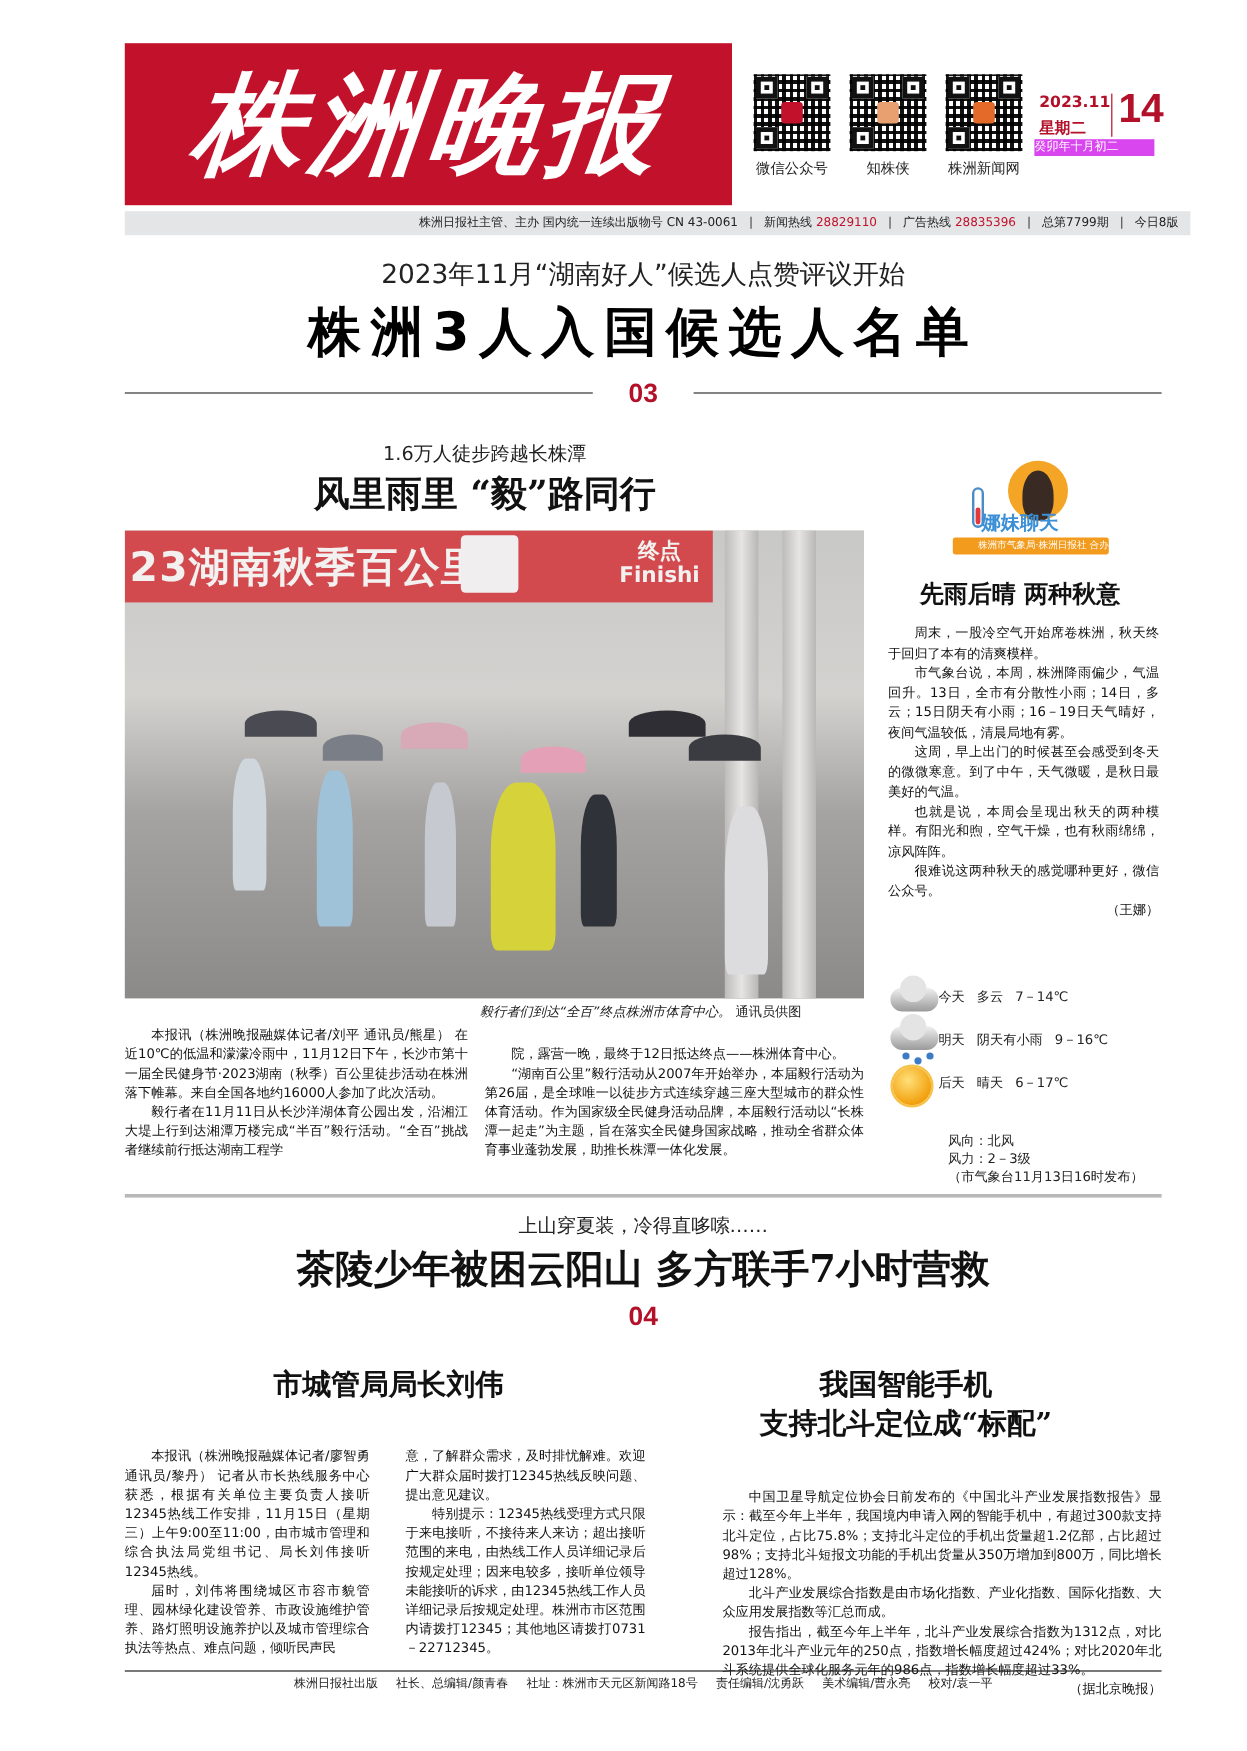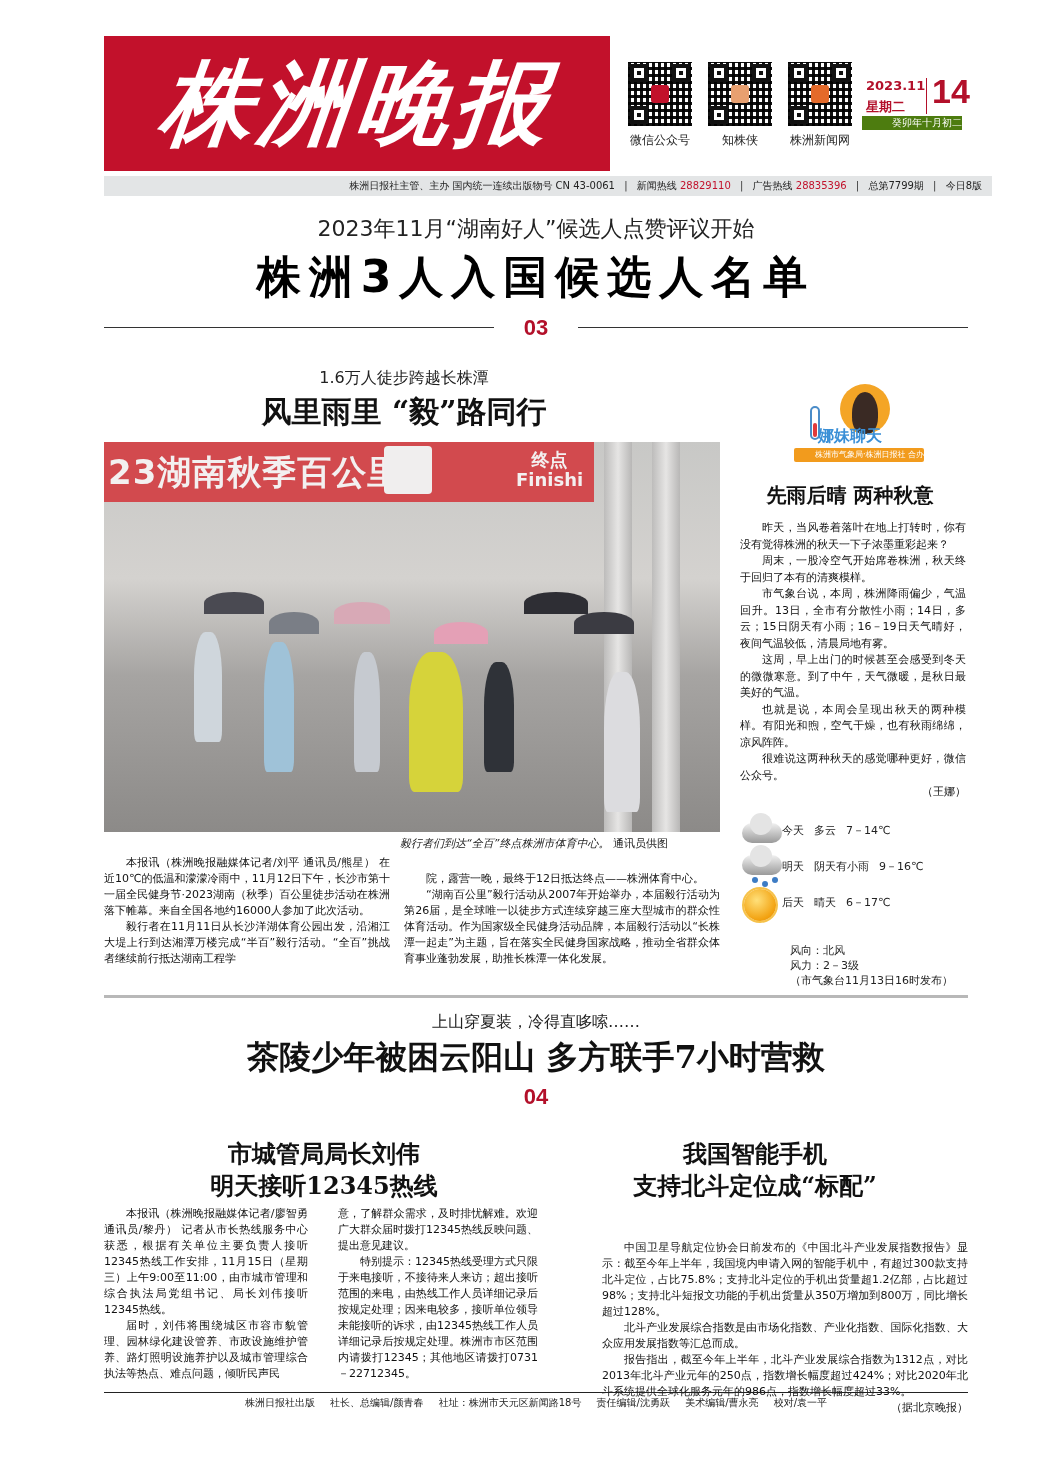--- a/index.html
+++ b/index.html
@@ -25,21 +25,21 @@
   .qr-corner.tr { right: 2px; top: 2px; }
   .qr-corner.bl { left: 2px; bottom: 2px; }
   .qr-logo { position: absolute; left: 23px; top: 23px; width: 18px; height: 18px; border-radius: 3px; }
   .qr-label { font-size: 12px; margin-top: 6px; white-space: nowrap; color: #222; }
 
   .date-block { left: 866px; top: 78px; width: 100px; }
   .date-ym { color: #b3102a; font-size: 13px; font-weight: bold; position: absolute; left: 0; top: 0; }
   .date-wd { color: #b3102a; font-size: 13px; font-weight: bold; position: absolute; left: 0; top: 20px; }
   .date-sep { position: absolute; left: 60px; top: 0; width: 1px; height: 36px; background: #b3102a; }
   .date-day { color: #b3102a; font-size: 34px; font-weight: bold; position: absolute; left: 66px; top: -6px; font-family: "Liberation Sans", sans-serif; }
-  .date-lunar { position: absolute; left: -4px; top: 38px; width: 100px; height: 14px; background: #4d7c0f; color: #fff; font-size: 10px; text-align: right; line-height: 14px; }
+  .date-lunar { position: absolute; left: -4px; top: 38px; width: 100px; height: 14px; background: #d946ef; color: #fff; font-size: 10px; text-align: left; line-height: 14px; }
 
   .infobar { left: 104px; top: 176px; width: 888px; height: 20px; background: #e3e5e6; font-size: 10px; line-height: 20px; text-align: right; padding-right: 10px; color: #222; white-space: nowrap; }
   .infobar .red { color: #c2112b; }
   .infobar .sep { display: inline-block; margin: 0 6px; color: #333; }
 
   
   .kicker1 { left: 104px; top: 214px; width: 864px; text-align: center; font-size: 22px; color: #222; }
   .headline1 { left: 104px; top: 248px; width: 864px; text-align: center; font-size: 44px; font-weight: bold; letter-spacing: 8px; color: #000; }
   .rule-page { left: 104px; top: 327px; width: 864px; height: 16px; }
   .rule-page .line { position: absolute; top: 0; height: 1px; background: #333; width: 390px; }
@@ -225,21 +225,20 @@
 </div>
 
 <div class="abs wx-logo">
   <div class="wx-thermo"></div>
   <div class="wx-avatar"></div>
   <div class="wx-brand"><span>娜妹聊天</span></div>
   <div class="wx-ribbon">株洲市气象局·株洲日报社 合办</div>
 </div>
 <div class="abs wx-title">先雨后晴 两种秋意</div>
 <div class="abs wx-body">
-  <p class="para">昨天，当风卷着落叶在地上打转时，你有没有觉得株洲的秋天一下子浓墨重彩起来？</p>
   <p class="para">周末，一股冷空气开始席卷株洲，秋天终于回归了本有的清爽模样。</p>
   <p class="para">市气象台说，本周，株洲降雨偏少，气温回升。13日，全市有分散性小雨；14日，多云；15日阴天有小雨；16－19日天气晴好，夜间气温较低，清晨局地有雾。</p>
   <p class="para">这周，早上出门的时候甚至会感受到冬天的微微寒意。到了中午，天气微暖，是秋日最美好的气温。</p>
   <p class="para">也就是说，本周会呈现出秋天的两种模样。有阳光和煦，空气干燥，也有秋雨绵绵，凉风阵阵。</p>
   <p class="para">很难说这两种秋天的感觉哪种更好，微信公众号。</p>
   <p class="para wx-sign">（王娜）</p>
 </div>
 
 <div class="abs fc">
   <div class="fc-row" style="top:0">
@@ -277,21 +276,20 @@
 </div>
 
 <div class="abs gray-rule"></div>
 
 <div class="abs kicker3">上山穿夏装，冷得直哆嗦……</div>
 <div class="abs headline3">茶陵少年被困云阳山 多方联手7小时营救</div>
 <div class="abs pg04">04</div>
 
 <div class="abs h4a">
   <div>市城管局局长刘伟</div>
-  <div>明天接听12345热线</div>
 </div>
 <div class="abs bodyA1">
   <p class="para">本报讯（株洲晚报融媒体记者/廖智勇 通讯员/黎丹） 记者从市长热线服务中心获悉，根据有关单位主要负责人接听12345热线工作安排，11月15日（星期三）上午9:00至11:00，由市城市管理和综合执法局党组书记、局长刘伟接听12345热线。</p>
   <p class="para">届时，刘伟将围绕城区市容市貌管理、园林绿化建设管养、市政设施维护管养、路灯照明设施养护以及城市管理综合执法等热点、难点问题，倾听民声民</p>
 </div>
 <div class="abs bodyA2">
   <p class="para noindent">意，了解群众需求，及时排忧解难。欢迎广大群众届时拨打12345热线反映问题、提出意见建议。</p>
   <p class="para">特别提示：12345热线受理方式只限于来电接听，不接待来人来访；超出接听范围的来电，由热线工作人员详细记录后按规定处理；因来电较多，接听单位领导未能接听的诉求，由12345热线工作人员详细记录后按规定处理。株洲市市区范围内请拨打12345；其他地区请拨打0731－22712345。</p>
 </div>
 

